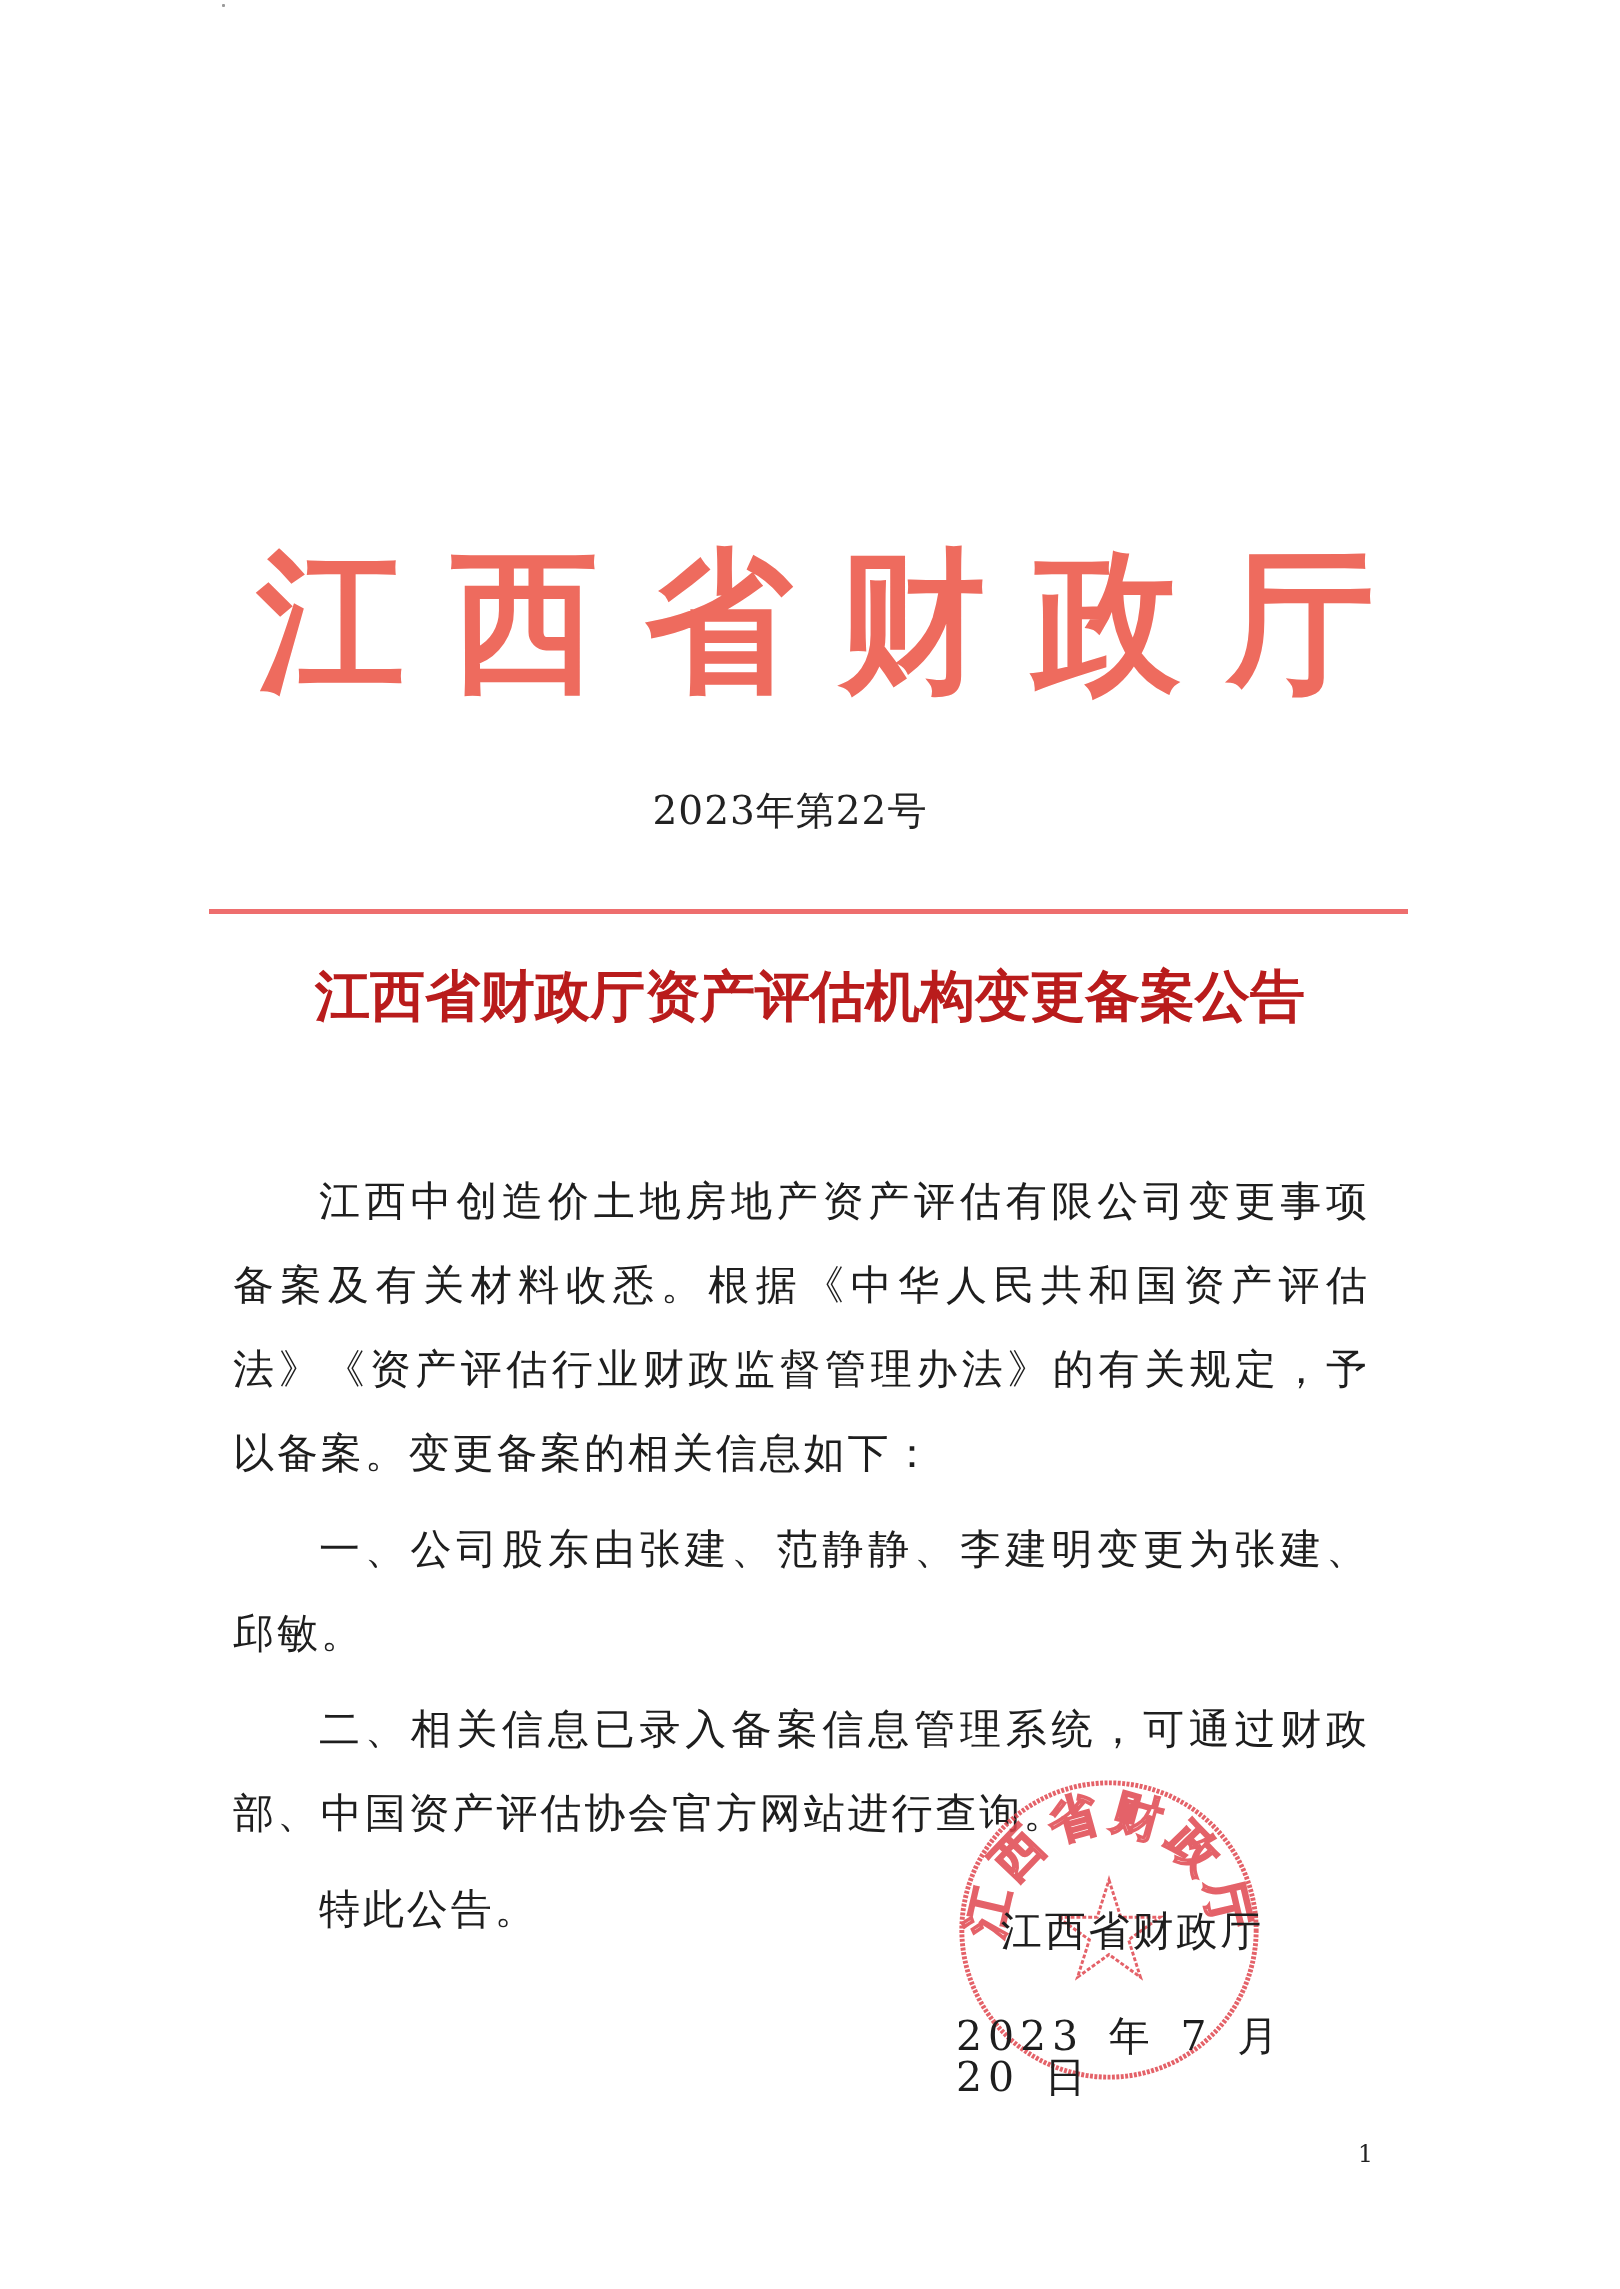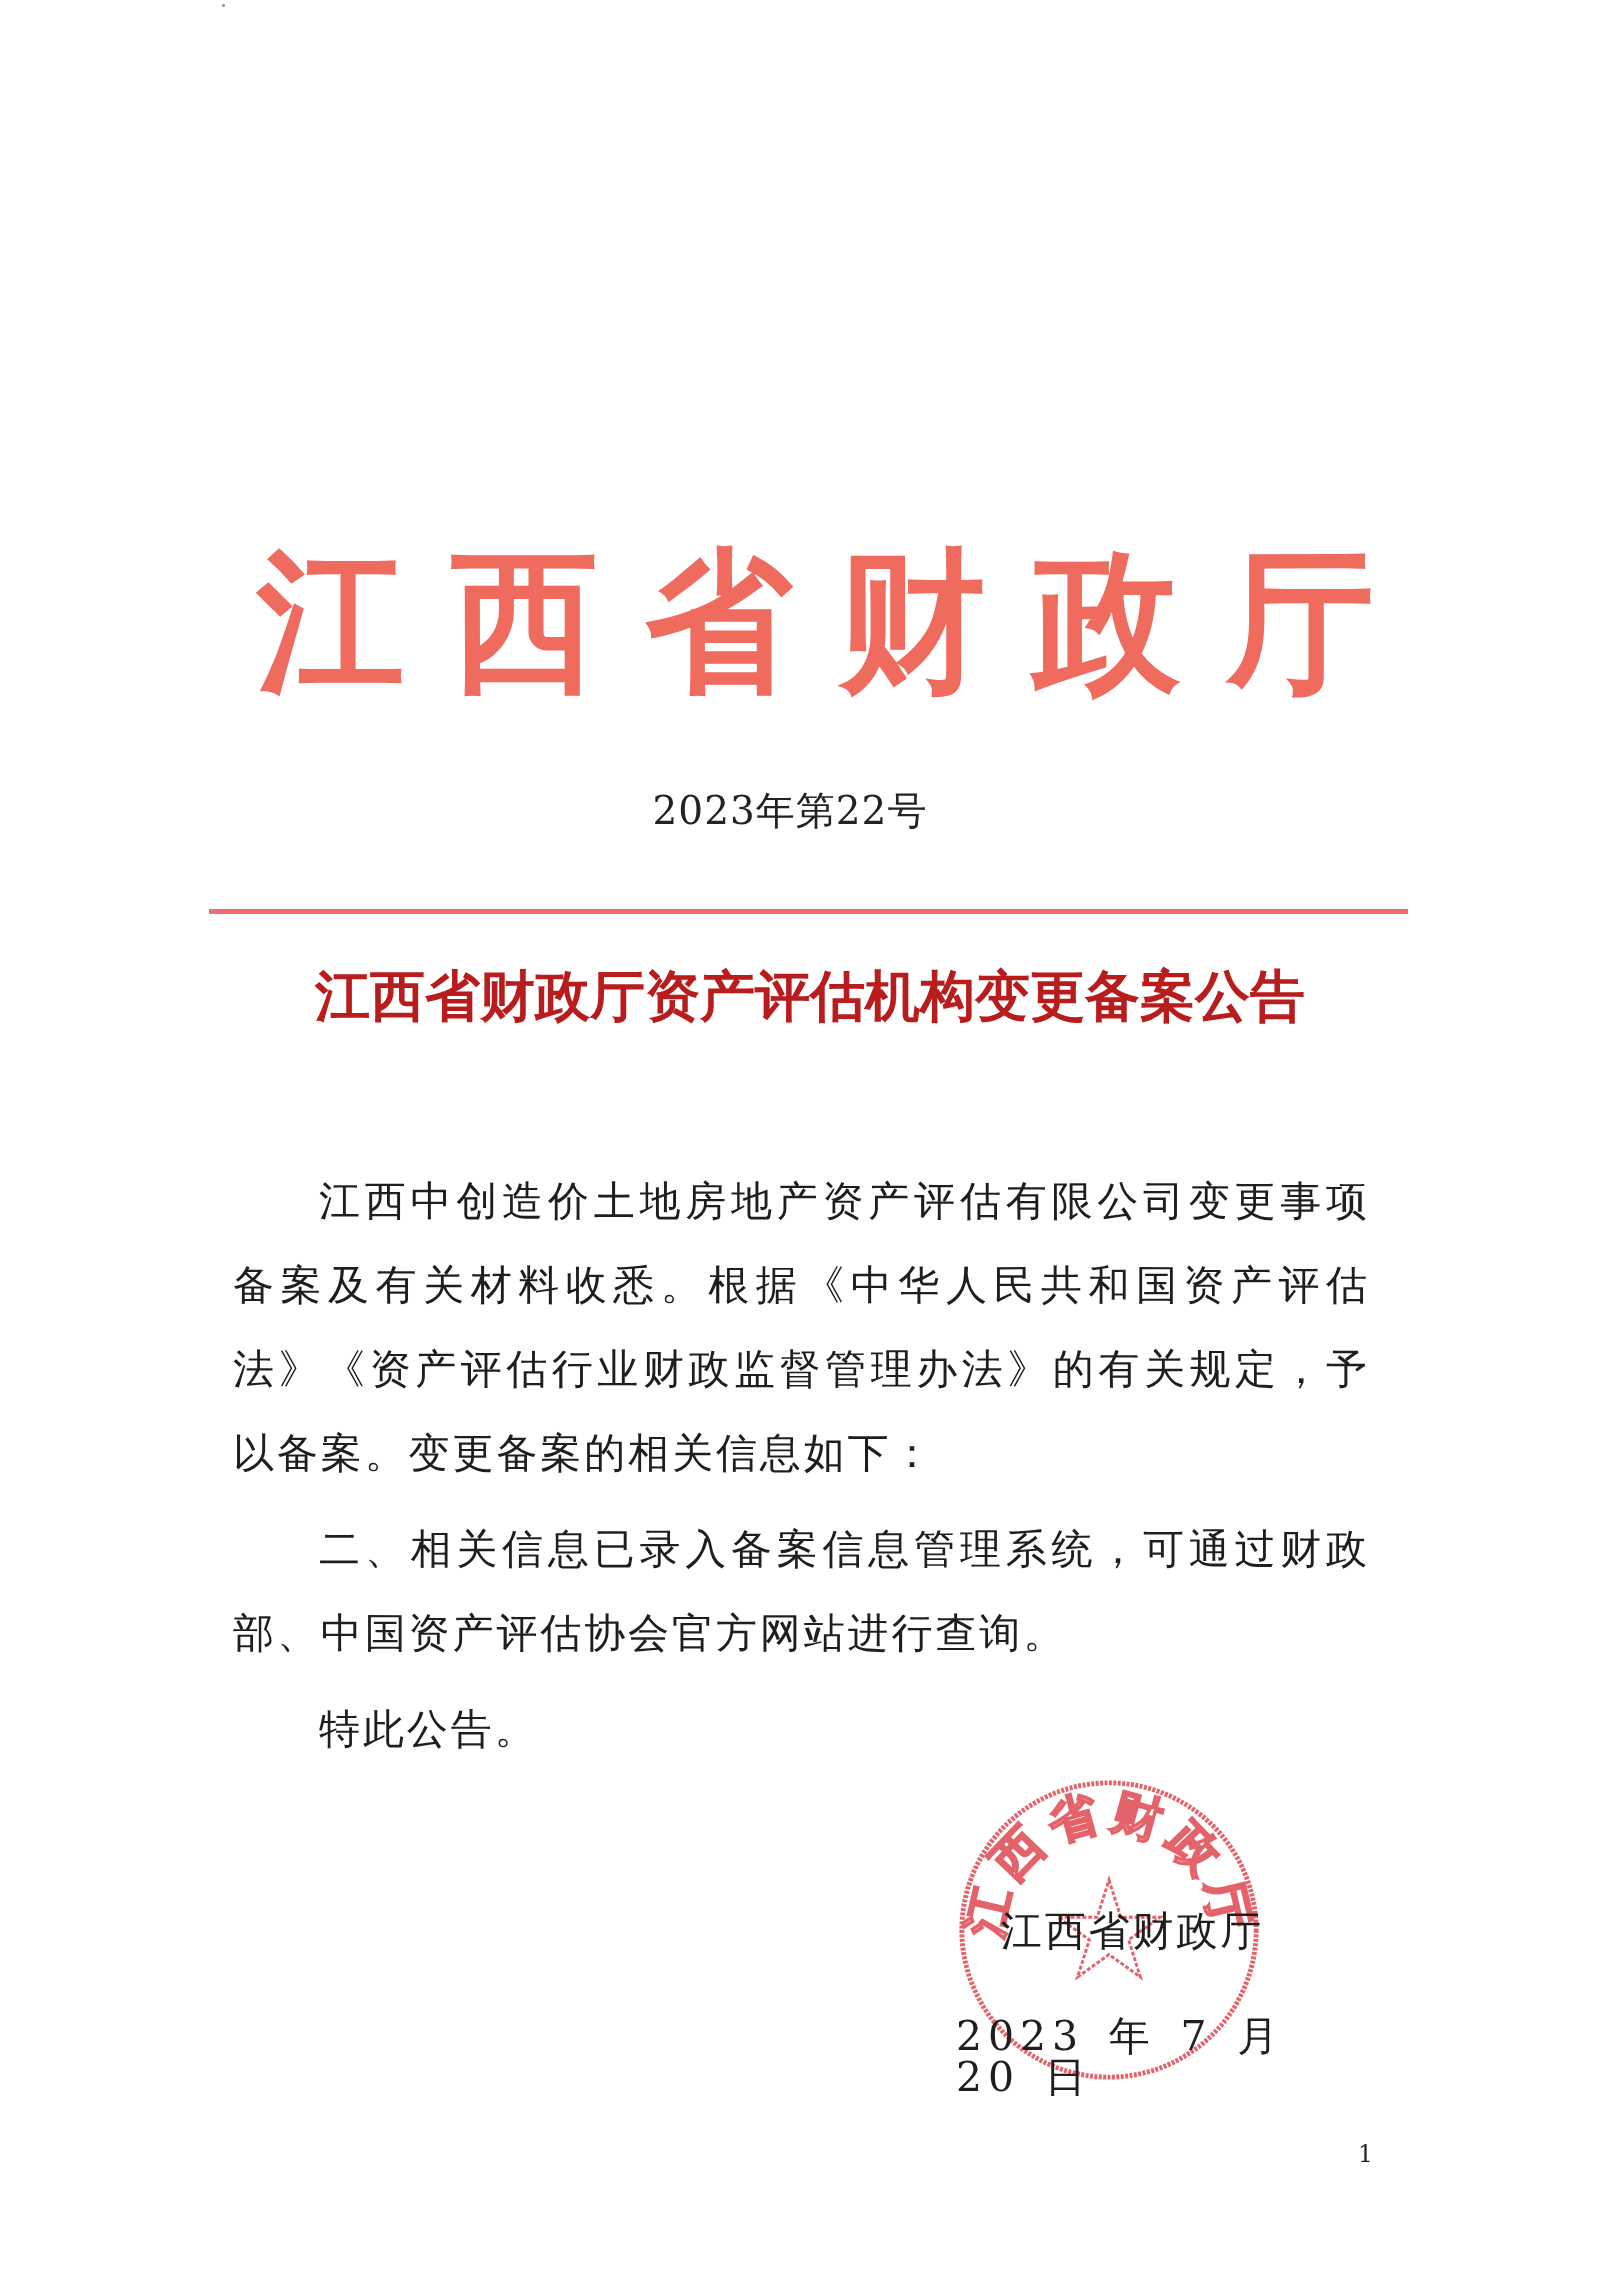--- a/index.html
+++ b/index.html
@@ -153,20 +153,21 @@
   </div>
 
   <div class="doc-number">2023年第22号</div>
 
   <div class="red-rule"></div>
 
   <div class="title">江西省财政厅资产评估机构变更备案公告</div>
 
   <div class="body">
     <p class="para">江西中创造价土地房地产资产评估有限公司变更事项备案及有关材料收悉。根据《中华人民共和国资产评估法》《资产评估行业财政监督管理办法》的有关规定，予以备案。变更备案的相关信息如下：</p>
+    <p class="para">一、公司股东由张建、范静静、李建明变更为张建、邱敏。</p>
     <p class="para">二、相关信息已录入备案信息管理系统，可通过财政部、中国资产评估协会官方网站进行查询。</p>
     <p class="para">特此公告。</p>
   </div>
 
   <svg class="seal" viewBox="0 0 318 318" xmlns="http://www.w3.org/2000/svg">
     <defs>
       <path id="sealArc" d="M 54 190 A 108 108 0 1 1 264 190" fill="none"></path>
     </defs>
     <circle cx="159" cy="159" r="150" fill="none" stroke="#e0474f" stroke-width="5" stroke-dasharray="3 1.5"></circle>
     <text font-family="DejaVu Serif, Liberation Serif, serif" font-size="50" font-weight="bold" fill="none" stroke="#e0474f" stroke-width="2" letter-spacing="8">

